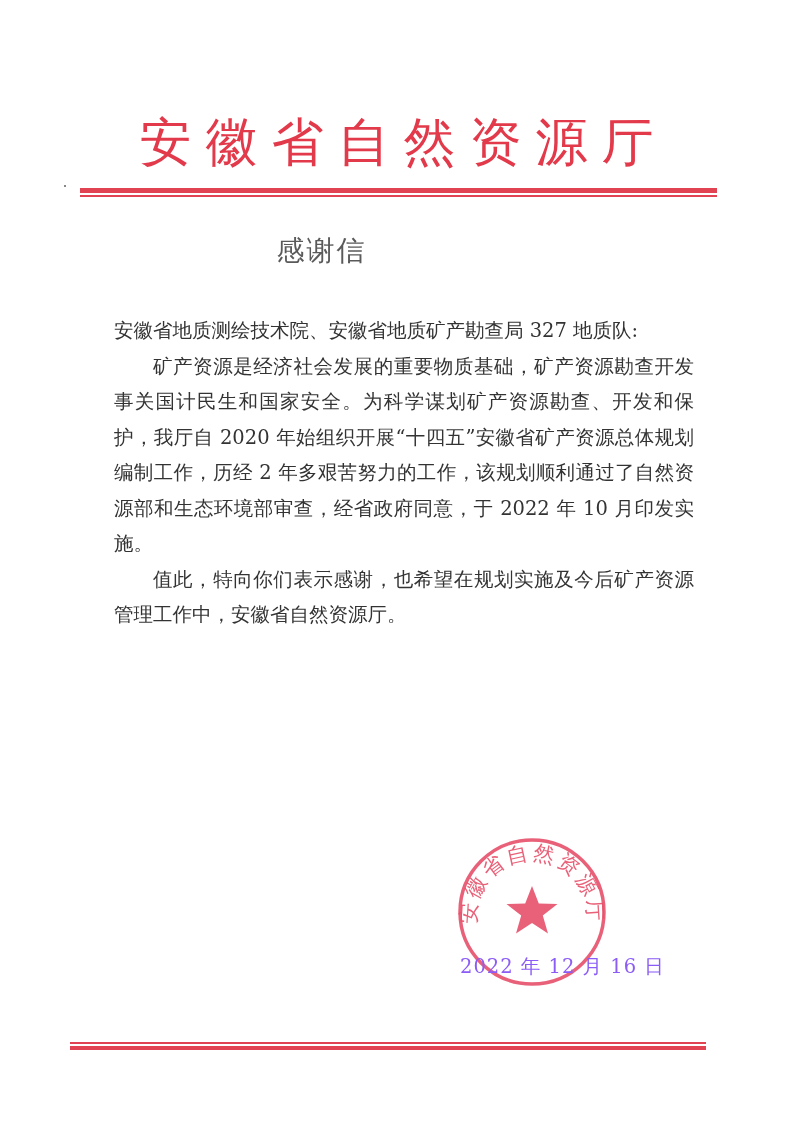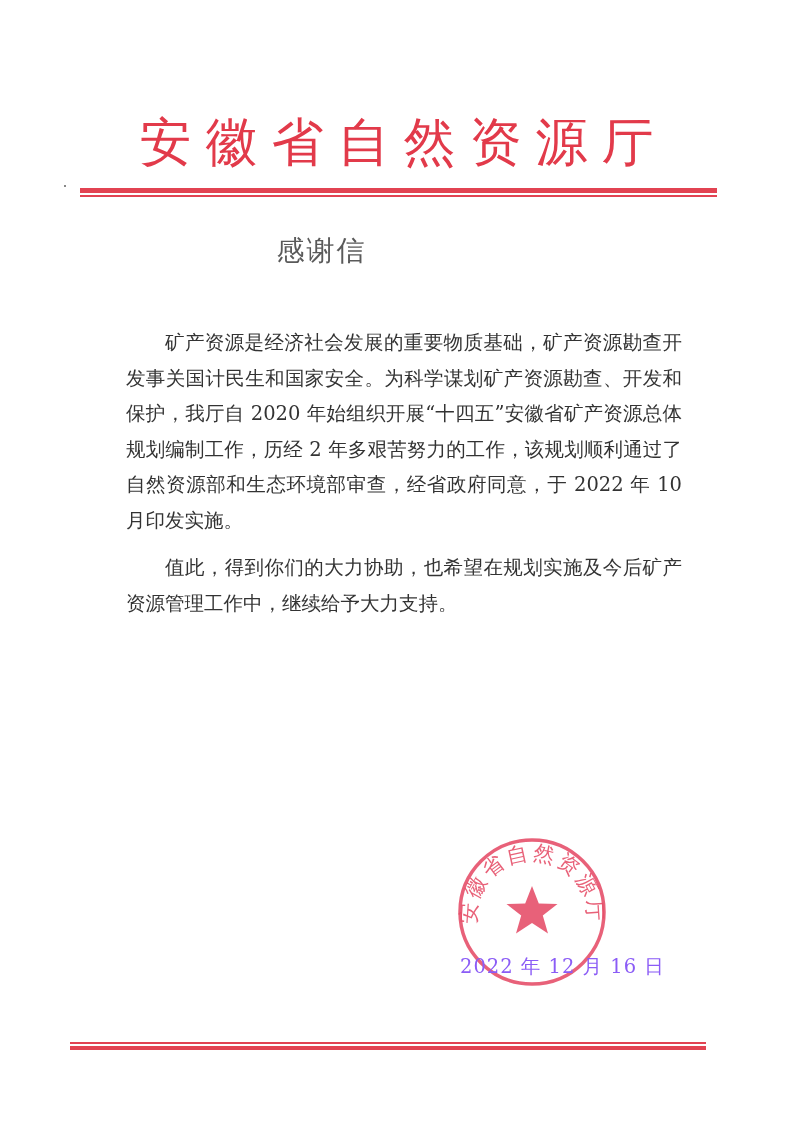--- a/index.html
+++ b/index.html
@@ -6,21 +6,21 @@
   body { width: 793px; height: 1121px; position: relative; overflow: hidden; font-family: "DejaVu Serif", serif; color: #2a2a2a; }
   .letterhead { position: absolute; left: 0; top: 108px; width: 793px; text-align: center; }
   .letterhead-title { font-family: "DejaVu Serif", serif; font-size: 52px; letter-spacing: 14px; color: #e23a4a; font-weight: normal; margin-left: 14px; }
   .rule-top { position: absolute; left: 80px; width: 637px; top: 188px; }
   .rule-top .thick { height: 5px; background: #e24352; }
   .rule-top .gap { height: 2px; }
   .rule-top .thin { height: 2px; background: #e24352; }
   .doc-title { position: absolute; left: 0; width: 643px; top: 232px; text-align: center; font-family: "DejaVu Sans", sans-serif; font-size: 28px; color: #5a5a5a; letter-spacing: 2px; }
   .body { position: absolute; left: 114px; width: 580px; top: 313px; font-size: 19.5px; line-height: 35.5px; color: #333; }
   .addressee { margin: 0; white-space: nowrap; }
-  .para { margin: 12px; text-indent: 2em; text-align: justify; }
+  .para { margin: 0; text-indent: 2em; text-align: justify; }
   .date { position: absolute; left: 460px; top: 953px; font-size: 19.5px; color: #8b5cf6; letter-spacing: 1px; }
   .seal { position: absolute; left: 456px; top: 836px; width: 152px; height: 152px; }
   .rule-bottom { position: absolute; left: 70px; width: 636px; top: 1042px; }
   .rule-bottom .thin { height: 2px; background: #e24352; }
   .rule-bottom .gap { height: 2px; }
   .rule-bottom .thick { height: 4px; background: #e24352; }
   .dot { position: absolute; left: 64px; top: 185px; width: 2px; height: 2px; background: #888; }
 </style>
 </head>
 <body>
@@ -33,22 +33,23 @@
   <div class="thick"></div>
   <div class="gap"></div>
   <div class="thin"></div>
 </div>
 
 <div class="dot"></div>
 
 <div class="doc-title">感谢信</div>
 
 <div class="body">
+  <p class="addressee">安徽省地质测绘技术院、安徽省地质矿产勘查局 327 地质队:</p>
   <p class="para">矿产资源是经济社会发展的重要物质基础，矿产资源勘查开发事关国计民生和国家安全。为科学谋划矿产资源勘查、开发和保护，我厅自 2020 年始组织开展“十四五”安徽省矿产资源总体规划编制工作，历经 2 年多艰苦努力的工作，该规划顺利通过了自然资源部和生态环境部审查，经省政府同意，于 2022 年 10 月印发实施。</p>
-  <p class="para">值此，得到你们的大力协助，也希望在规划实施及今后矿产资源管理工作中，继续给予大力支持。</p>
+  <p class="para">值此，特向你们表示感谢，也希望在规划实施及今后矿产资源管理工作中，安徽省自然资源厅。</p>
 </div>
 
 <svg class="seal" viewBox="0 0 152 152">
   <defs>
     <path id="sealArc" d="M 30 112 A 56 56 0 1 1 122 112"></path>
   </defs>
   <circle cx="76" cy="76" r="72" fill="none" stroke="#e6506a" stroke-width="3.5" opacity="0.9"></circle>
   <text font-family="DejaVu Serif, serif" font-size="21" fill="#e6506a" opacity="0.9" letter-spacing="3">
     <textPath href="#sealArc" startOffset="50%" text-anchor="middle">安徽省自然资源厅</textPath>
   </text>

